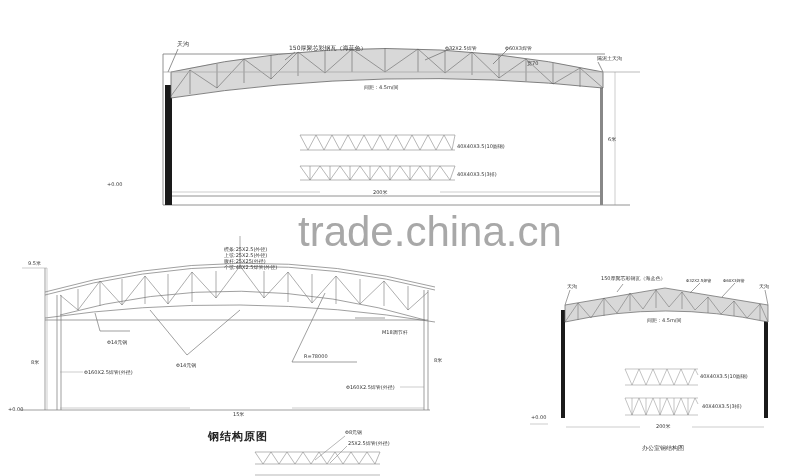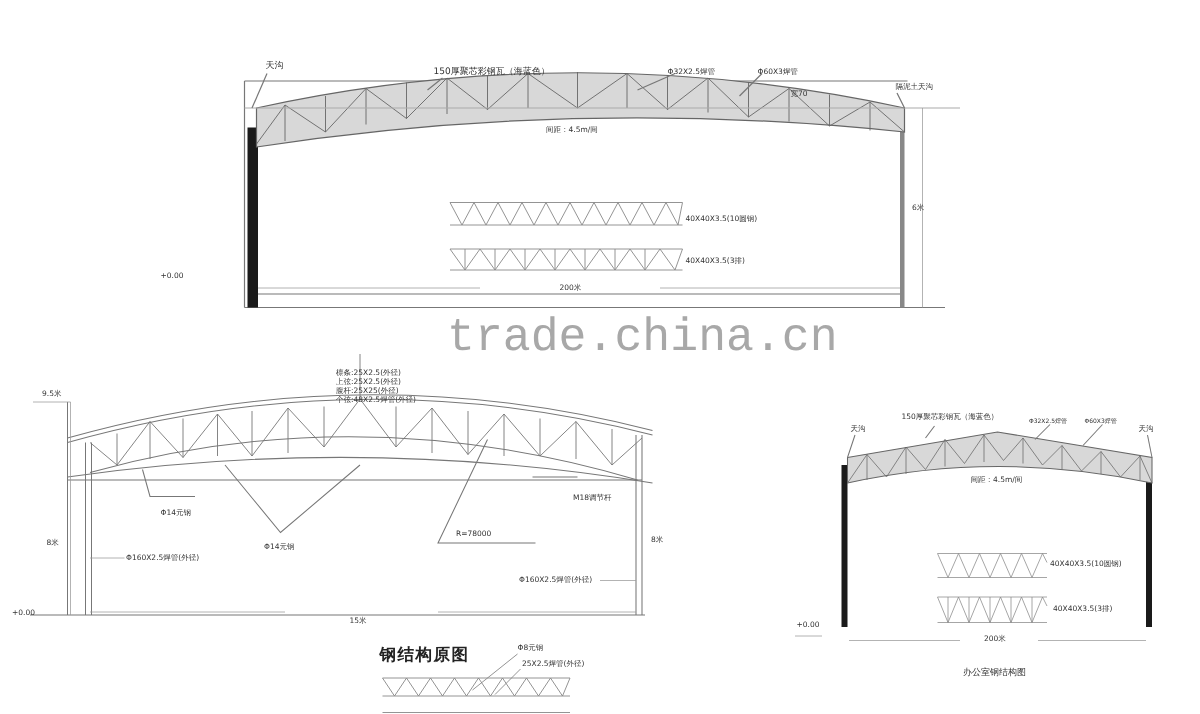--- a/index.html
+++ b/index.html
@@ -1,22 +1,22 @@
 <!DOCTYPE html>
 <html><head>
 <meta charset="utf-8">
 <style>
   html,body{margin:0;padding:0;background:#ffffff;}
   body{width:800px;height:476px;position:relative;overflow:hidden;font-family:"DejaVu Sans",sans-serif;}
   svg{position:absolute;left:0;top:0;}
   .lbl{position:absolute;font-size:6px;color:#333;white-space:nowrap;line-height:1;}
   .lbl-sm{font-size:5px;}
-  .title{position:absolute;font-size:11px;color:#222;font-weight:bold;white-space:nowrap;letter-spacing:1px;margin-left:45px;}
+  .title{position:absolute;font-size:11px;color:#222;font-weight:bold;white-space:nowrap;letter-spacing:1px;}
   .title-sm{position:absolute;font-size:6px;color:#333;white-space:nowrap;}
-  .wm{position:absolute;left:298px;top:208px;font-family:Liberation Mono, monospace;font-size:31px;color:#a8a8a8;letter-spacing:0px;}
+  .wm{position:absolute;left:298px;top:208px;font-family:Liberation Sans, sans-serif;font-size:42px;color:#a8a8a8;letter-spacing:0px;}
 </style>
 </head>
 <body>
 
 <svg width="800" height="476" viewBox="0 0 800 476">
 
   <g stroke="#777" fill="none" stroke-width="0.8">
 
     <line x1="163" y1="54" x2="605" y2="54"></line>
     <line x1="163" y1="54" x2="163" y2="205"></line>

